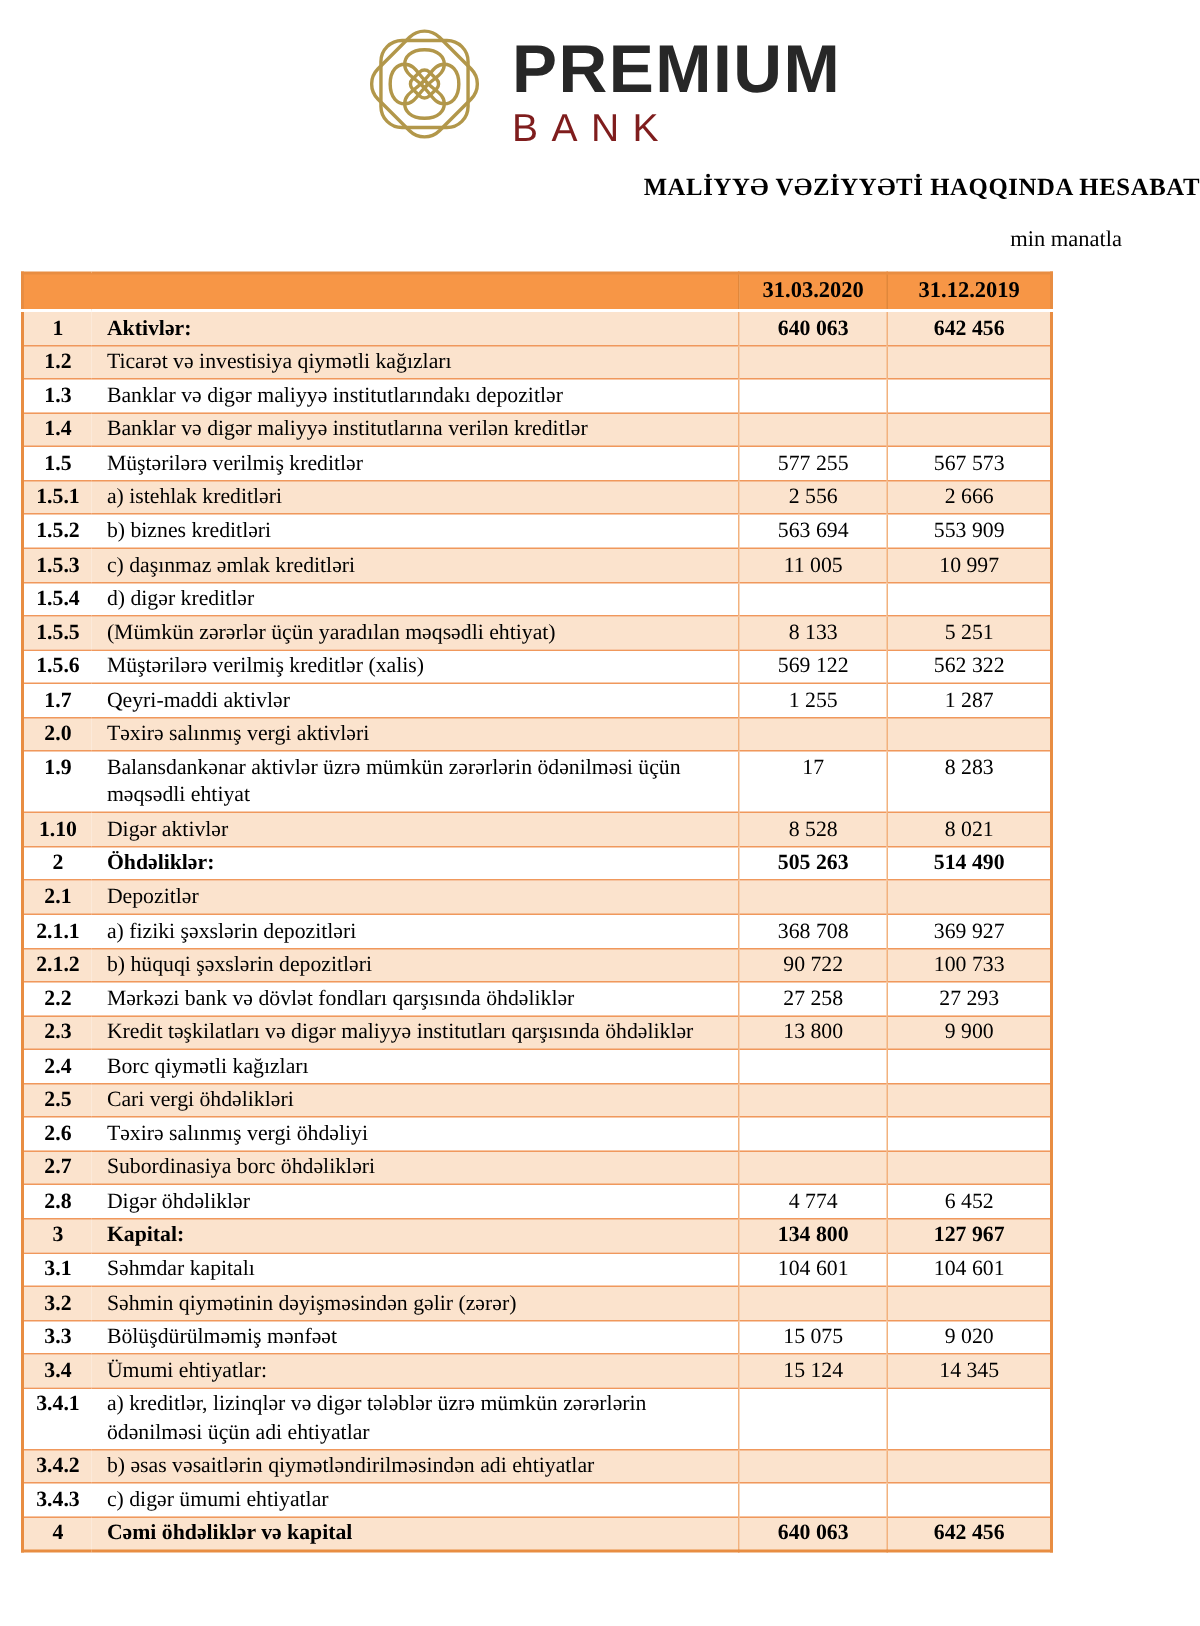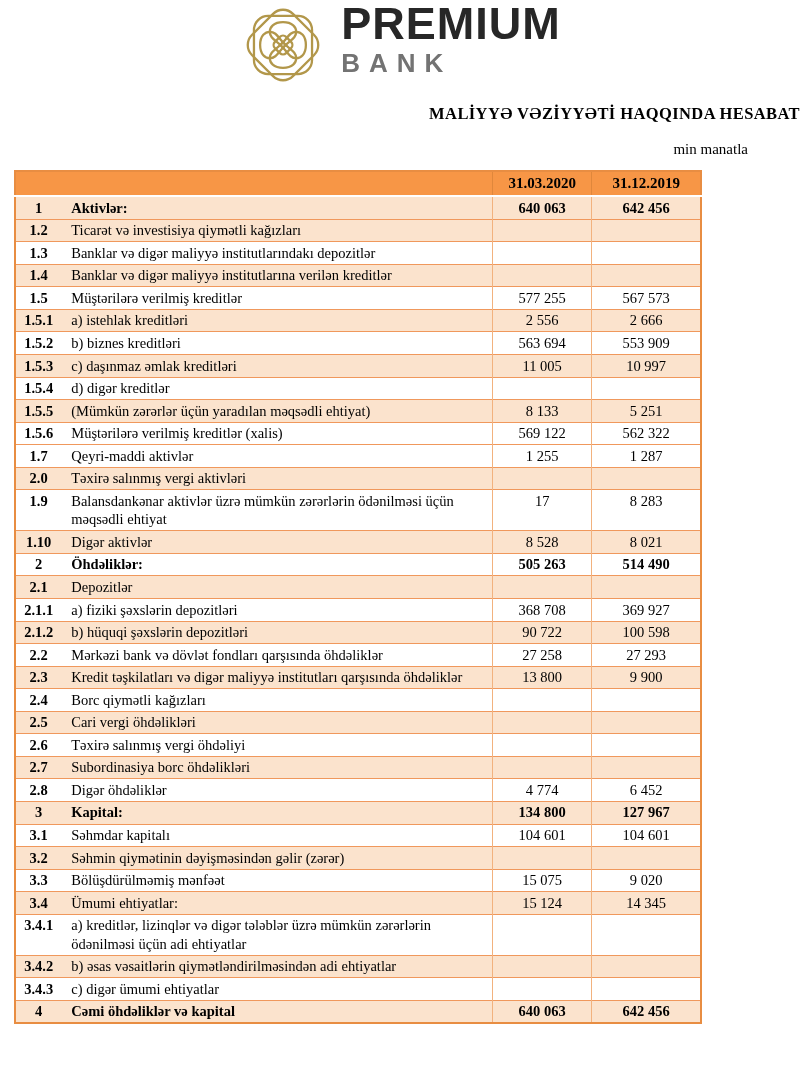--- a/index.html
+++ b/index.html
@@ -7,34 +7,34 @@
   body {
     width: 800px; height: 1084px;
     background: #ffffff;
     font-family: "Liberation Serif", serif;
     color: #000;
     overflow: hidden;
   }
 
   
   .logo-row {
-    display: flex; justify-content: center; align-items: flex-start;
-    gap: 14px; padding-top: 1px;
+    display: flex; justify-content: center; align-items: flex-end;
+    gap: 14px; padding-top: 12px;
   }
   .emblem { width: 88px; height: 88px; }
   .brand-text { display: flex; flex-direction: column; }
   .brand-top {
     font-family: "Liberation Sans", sans-serif;
     font-size: 45px; font-weight: 700; line-height: 1;
     letter-spacing: 1px; color: #272727;
   }
   .brand-bottom {
     font-family: "Liberation Sans", sans-serif;
-    font-size: 26px; font-weight: 700; line-height: 1.1;
-    letter-spacing: 9px; color: #737373; margin-top: 3px;
+    font-size: 26px; font-weight: 400; line-height: 1.1;
+    letter-spacing: 9px; color: #7f1d1d; margin-top: 3px;
   }
 
   
   .report-title {
     text-align: right; font-weight: 700; font-size: 16.5px;
     letter-spacing: 0.4px; margin-top: 15px;
   }
   .unit-note {
     text-align: right; font-weight: 400; font-size: 15px;
     padding-right: 52px; margin-top: 17px; margin-bottom: 12px;
@@ -212,21 +212,21 @@
       <tr class="white">
     <td class="no-cell">2.1.1</td>
     <td class="label-cell">a) fiziki şəxslərin depozitləri</td>
     <td class="val-cell">368 708</td>
     <td class="val-cell">369 927</td>
   </tr>
       <tr class="peach">
     <td class="no-cell">2.1.2</td>
     <td class="label-cell">b) hüquqi şəxslərin depozitləri</td>
     <td class="val-cell">90 722</td>
-    <td class="val-cell">100 598</td>
+    <td class="val-cell">100 733</td>
   </tr>
       <tr class="white">
     <td class="no-cell">2.2</td>
     <td class="label-cell">Mərkəzi bank və dövlət fondları qarşısında öhdəliklər</td>
     <td class="val-cell">27 258</td>
     <td class="val-cell">27 293</td>
   </tr>
       <tr class="peach">
     <td class="no-cell">2.3</td>
     <td class="label-cell">Kredit təşkilatları və digər maliyyə institutları qarşısında öhdəliklər</td>

